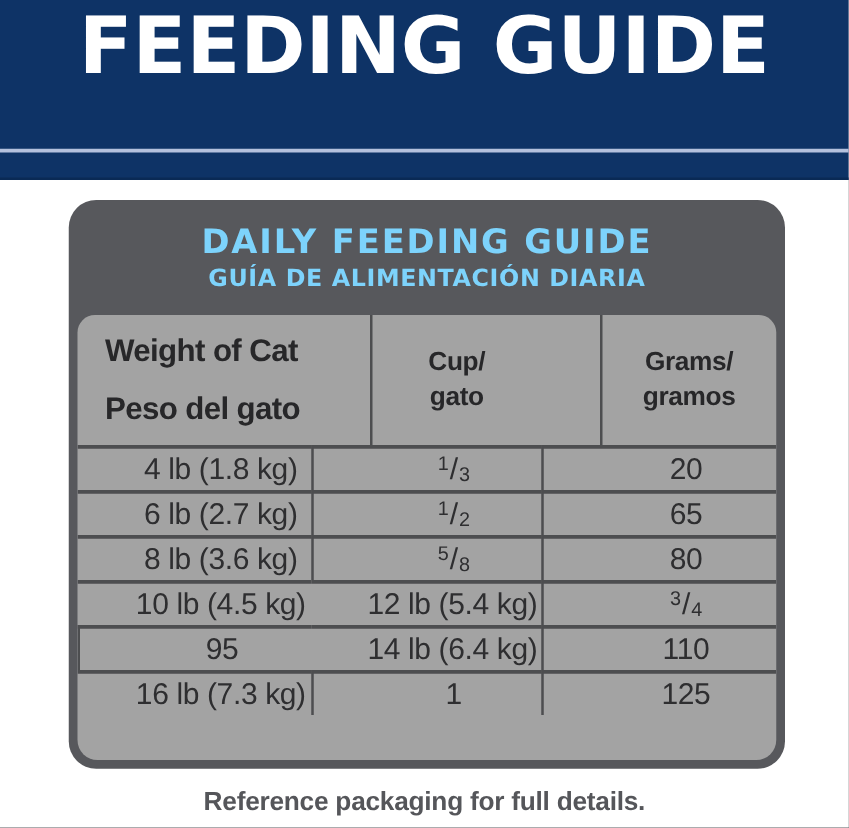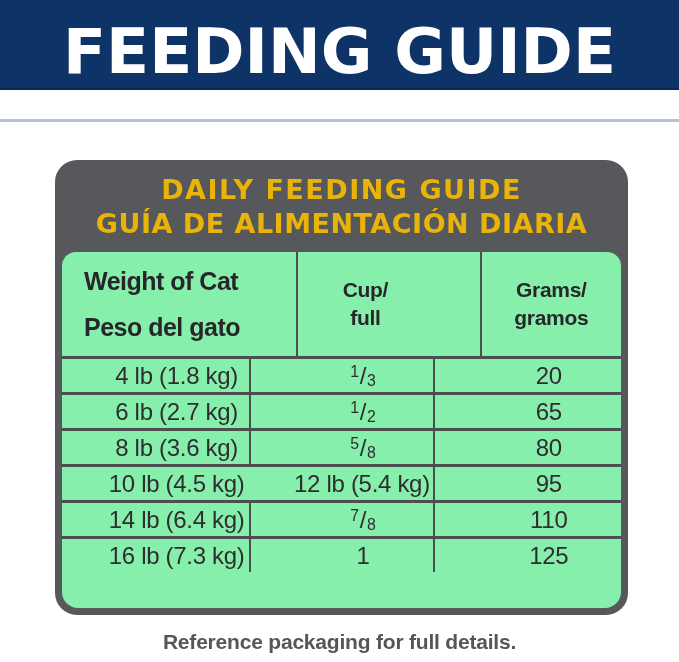--- a/index.html
+++ b/index.html
@@ -14,23 +14,23 @@
   html,body{width:679px;height:662px;}
   body{
     background:#ffffff;
     font-family:"Liberation Sans",sans-serif;
     position:relative;
     overflow:hidden;
   }
 
   
   .banner{
-    position:absolute;left:0;top:0;width:679px;height:90px;
+    position:absolute;left:0;top:0;width:679px;height:144px;
     background:var(--banner-bg,#0e3366);
-    display:flex;align-items:flex-end;justify-content:center;
+    display:flex;align-items:flex-start;justify-content:center;
     border-bottom:2px solid #0a2a55;
   }
   .banner h1{
     font-family:"DejaVu Sans",sans-serif;
     font-weight:bold;
     font-size:63px;
     letter-spacing:0px;
     color:#ffffff;
     white-space:nowrap;
   }
@@ -42,31 +42,31 @@
   
   .guide-card{
     position:absolute;left:55px;top:160px;width:573px;height:455px;
     background:var(--card-frame,#57585c);
     border-radius:22px;
   }
   .card-header{
     position:absolute;left:0;top:0;width:100%;height:92px;
     display:flex;flex-direction:column;align-items:center;justify-content:center;
     gap:3px;
-    color:#eab308;
+    color:#7dd3fc;
     font-family:"DejaVu Sans",sans-serif;
     font-weight:bold;
   }
   .card-header .t-en{font-size:27px;letter-spacing:1.5px;white-space:nowrap;}
-  .card-header .t-es{font-size:27px;letter-spacing:0.5px;white-space:nowrap;}
+  .card-header .t-es{font-size:19px;letter-spacing:0.5px;white-space:nowrap;}
 
   
   .card-body{
     position:absolute;left:7px;right:7px;top:92px;bottom:7px;
-    background:#86efac;
+    background:#a3a3a3;
     border-radius:14px 14px 16px 16px;
     overflow:hidden;
     display:grid;
     grid-template-columns:33.5% 32.8% 33.7%;
     grid-template-rows:104px repeat(7,1fr);
   }
   .cell{
     display:flex;align-items:center;justify-content:center;
     color:var(--text-dark,#272729);
   }
@@ -128,21 +128,21 @@
   </div>
 
   <div class="card-body">
 
     <div class="cell head head-weight">
       <div>Weight of Cat</div>
       <div>Peso del gato</div>
     </div>
     <div class="cell head head-small vline">
       <div>Cup/</div>
-      <div>full</div>
+      <div>gato</div>
     </div>
     <div class="cell head head-small vline">
       <div>Grams/</div>
       <div>gramos</div>
     </div>
 
     <div class="cell data-cell hline">4 lb (1.8 kg)</div>
     <div class="cell data-cell hline vline">
         <span class="frac"><span class="frac-num">1</span><span class="frac-slash">/</span><span class="frac-den">3</span></span>
       </div>
@@ -156,26 +156,26 @@
 
     <div class="cell data-cell hline">8 lb (3.6 kg)</div>
     <div class="cell data-cell hline vline">
         <span class="frac"><span class="frac-num">5</span><span class="frac-slash">/</span><span class="frac-den">8</span></span>
       </div>
     <div class="cell data-cell hline vline">80</div>
 
     <div class="cell data-cell hline">10 lb (4.5 kg)</div>
 
     <div class="cell data-cell hline">12 lb (5.4 kg)</div>
+    <div class="cell data-cell hline vline">
+        <span class="frac"><span class="frac-num">3</span><span class="frac-slash">/</span><span class="frac-den">4</span></span>
+      </div>
     <div class="cell data-cell hline vline">95</div>
 
     <div class="cell data-cell hline">14 lb (6.4 kg)</div>
-    <div class="cell data-cell hline vline">
-        <span class="frac"><span class="frac-num">7</span><span class="frac-slash">/</span><span class="frac-den">8</span></span>
-      </div>
     <div class="cell data-cell hline vline">110</div>
 
     <div class="cell data-cell hline">16 lb (7.3 kg)</div>
     <div class="cell data-cell hline vline">
         <span class="frac">1</span>
       </div>
     <div class="cell data-cell hline vline">125</div>
   </div>
 </section>
 

